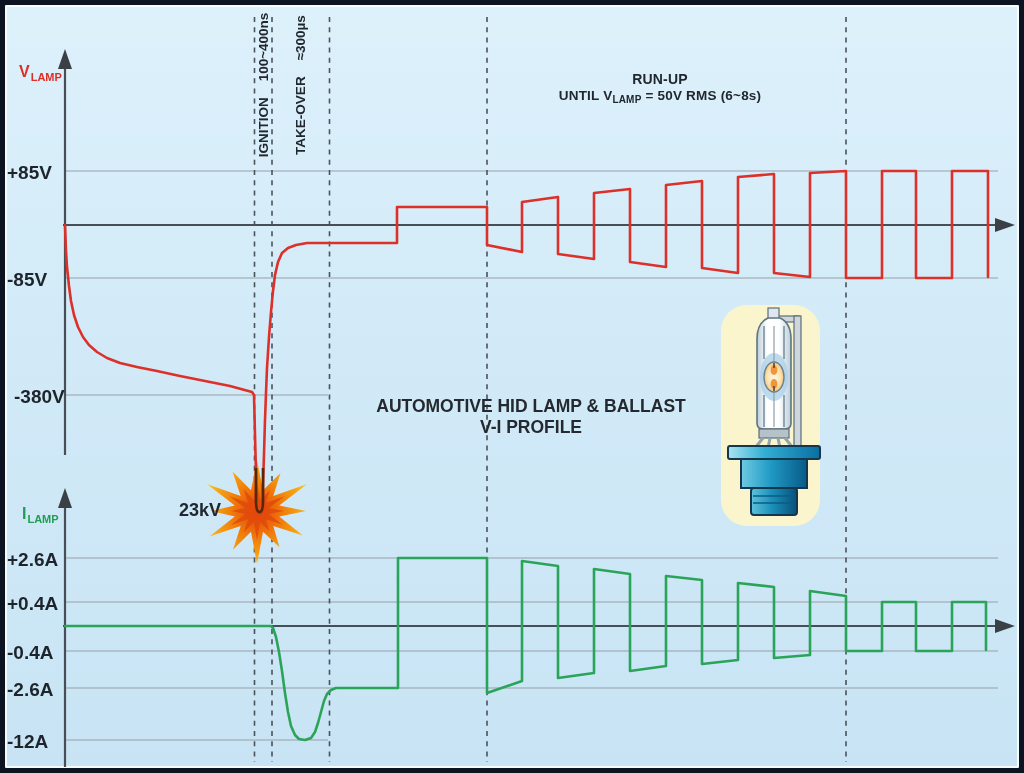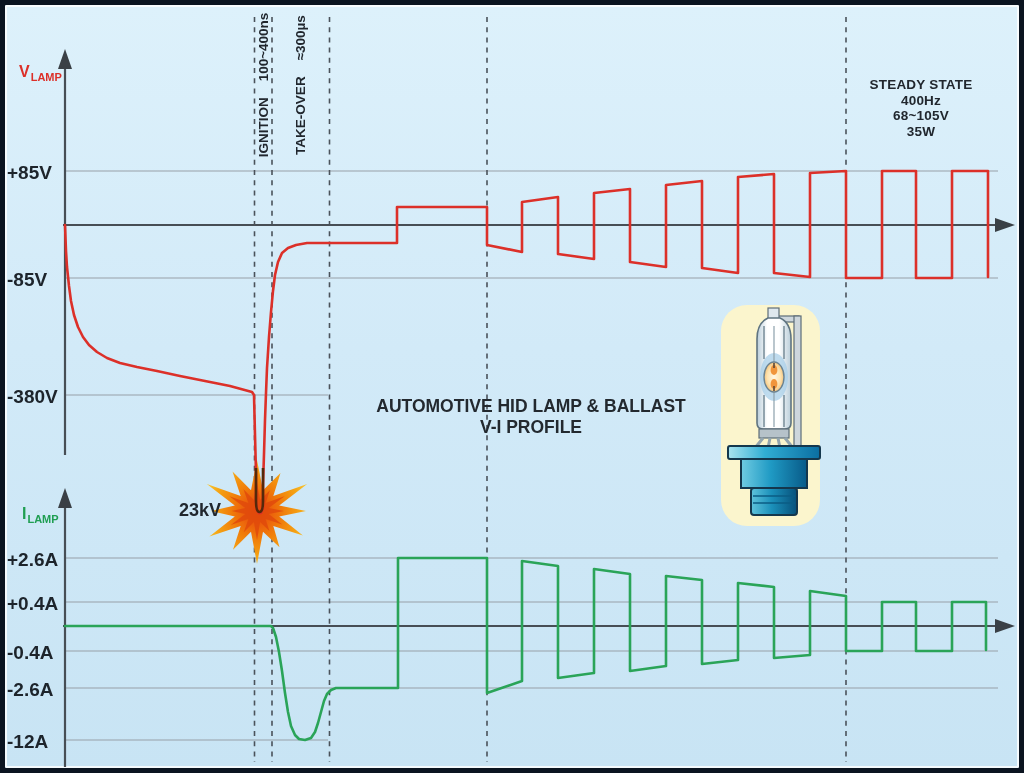--- a/index.html
+++ b/index.html
@@ -136,44 +136,42 @@
 
   <div class="axlabel v-col abs" style="left:14px;top:58px;">
     <span class="sym">V</span><span class="sub">LAMP</span>
   </div>
   <div class="axlabel i-col abs" style="left:17px;top:500px;">
     <span class="sym">I</span><span class="sub">LAMP</span>
   </div>
 
   <div class="tick" style="top:157px;">+85V</div>
   <div class="tick" style="top:264px;">-85V</div>
-  <div class="tick" style="top:381px;">-380V</div>
+  <div class="tick" style="top:381px;padding-left:7px;">-380V</div>
 
   <div class="tick" style="top:544px;">+2.6A</div>
   <div class="tick" style="top:588px;">+0.4A</div>
   <div class="tick" style="top:637px;">-0.4A</div>
   <div class="tick" style="top:674px;">-2.6A</div>
   <div class="tick" style="top:726px;">-12A</div>
 
 
   <div class="rot" style="left:258px;top:80px;">
     <span>IGNITION</span><span class="gap"></span><span>100~400ns</span>
   </div>
   <div class="rot" style="left:295px;top:80px;">
     <span>TAKE-OVER</span><span class="gap"></span><span>≈300µs</span>
   </div>
 
 
+  <div class="phase" style="left:520px;top:66px;width:270px;">
+    <div>RUN-UP</div>
+    <div class="phase-sm"><span>UNTIL V</span><span class="runup-sub">LAMP</span><span> = 50V RMS (6~8s)</span></div>
+  </div>
 
-  <div class="phase phase-sm" style="left:855px;top:72px;width:122px;">
-    <div>STEADY STATE</div>
-    <div>400Hz</div>
-    <div>68~105V</div>
-    <div>35W</div>
-  </div>
 
   <div class="title">
     <div>AUTOMOTIVE HID LAMP &amp; BALLAST</div>
     <div>V-I PROFILE</div>
   </div>
 
   <div class="kv">23kV</div>
 
 </div>
 

